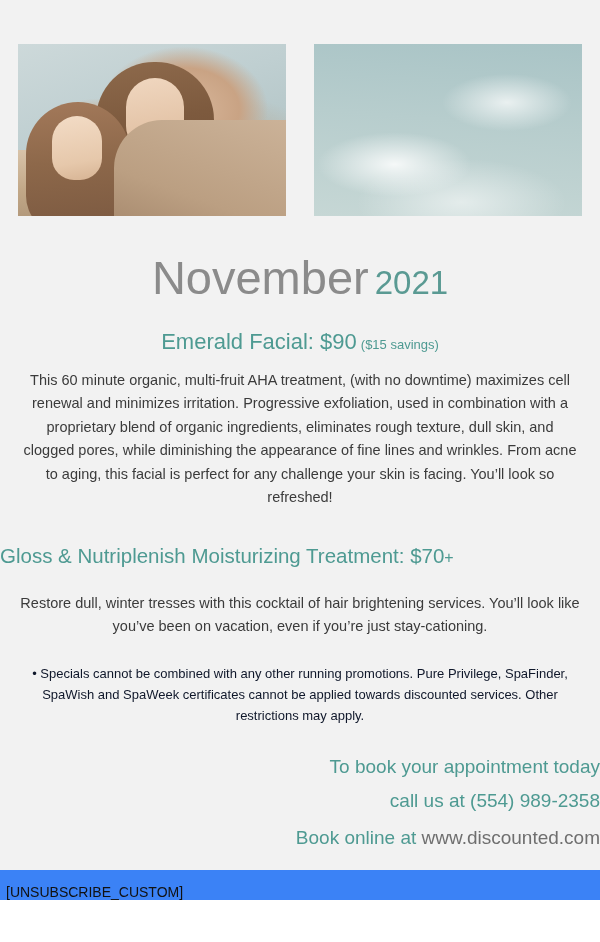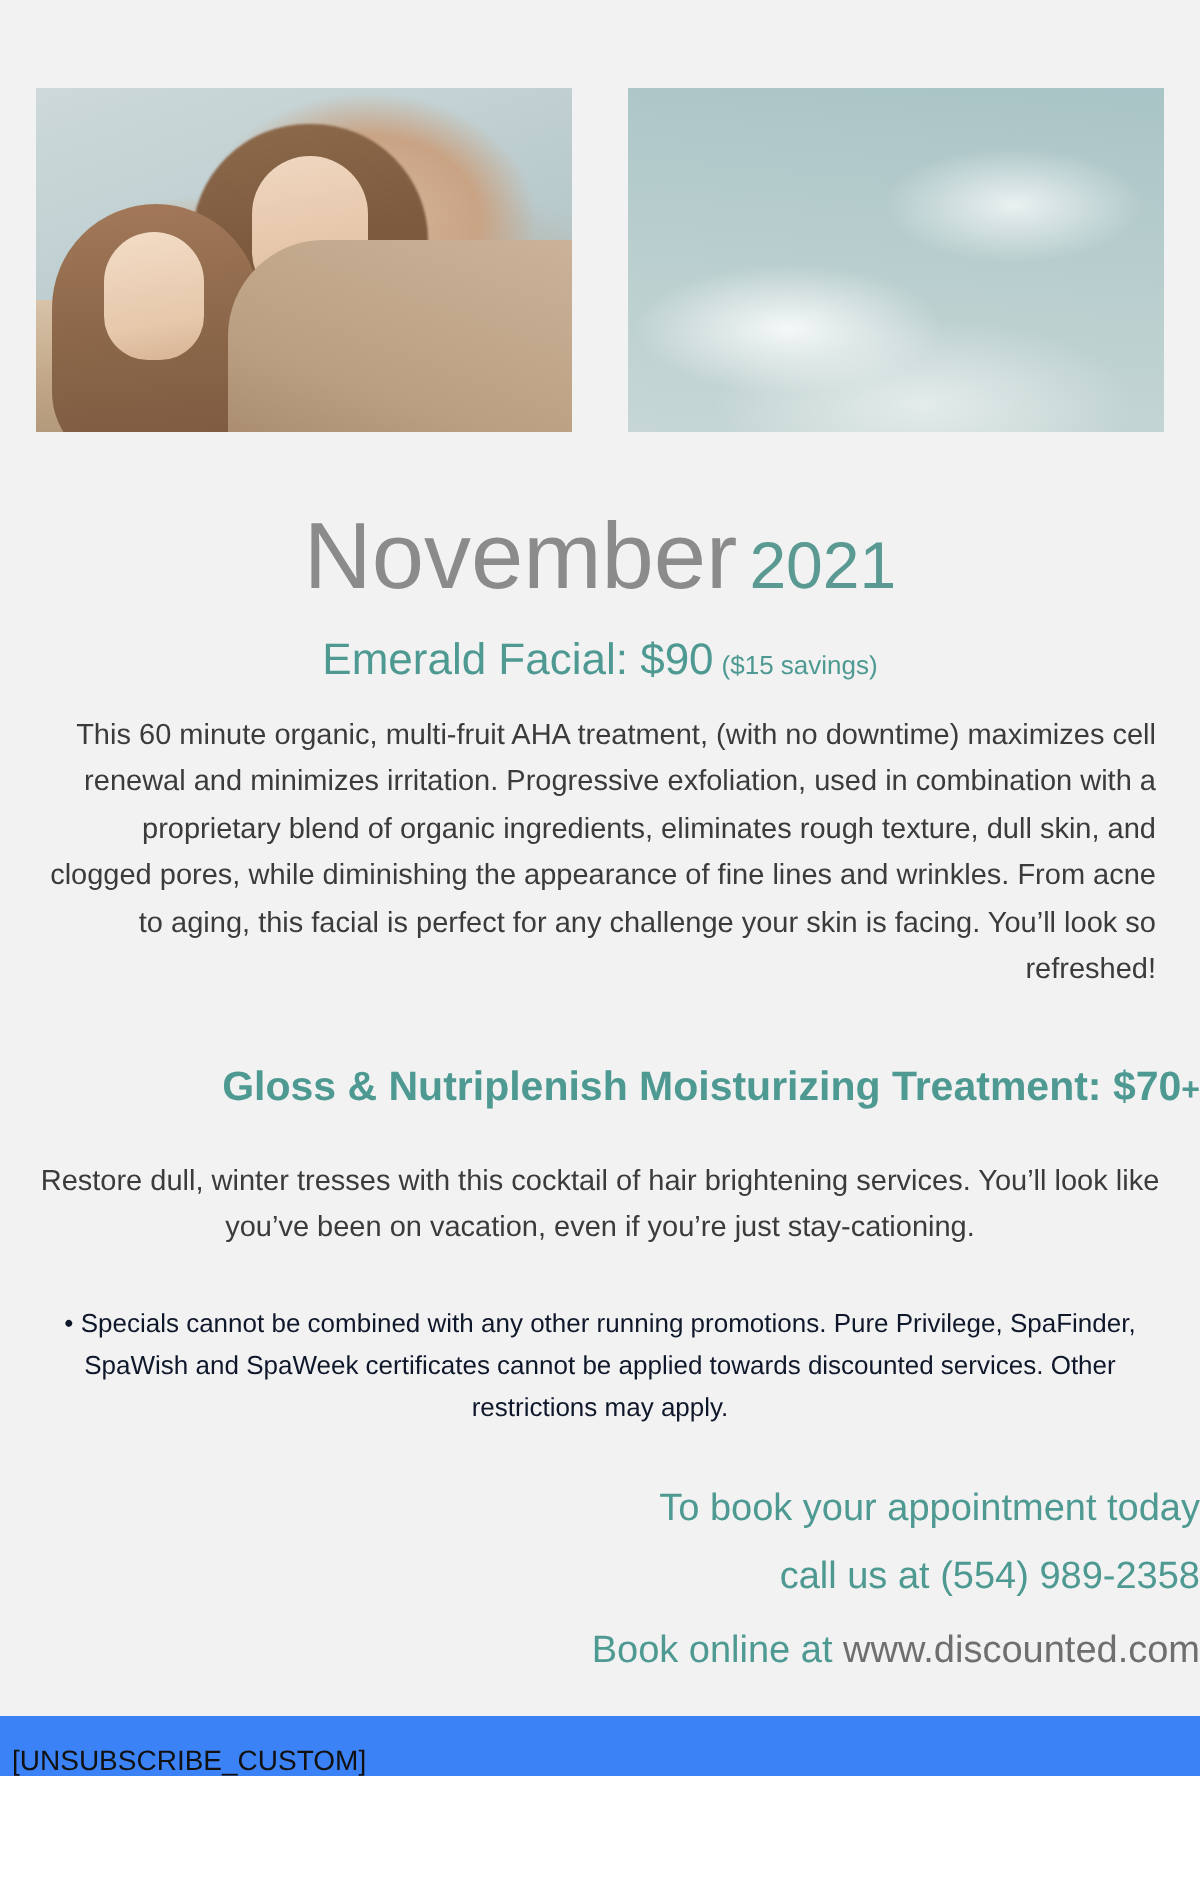--- a/index.html
+++ b/index.html
@@ -110,44 +110,44 @@
   }
   .year {
     font-size: 33px;
     color: #5a9a93;
     font-weight: normal;
     margin-left: 6px;
   }
 
   .offer1-head {
     text-align: center;
-    margin-top: 16px;
+    margin-top: 28px;
     color: #4e9a92;
     font-size: 22px;
     font-weight: normal;
   }
   .offer1-savings {
     font-size: 13px;
     color: #4e9a92;
     margin-left: 4px;
   }
   .para {
     color: #3b3b3b;
     font-size: 14.5px;
     line-height: 1.62;
-    text-align: right;
+    text-align: center;
     padding: 0 22px;
     margin-top: 14px;
   }
   .offer2-head {
-    text-align: right;
+    text-align: left;
     margin-top: 34px;
     color: #4e9a92;
     font-size: 20.5px;
-    font-weight: bold;
+    font-weight: normal;
   }
   .plus { font-size: 16px; }
   .para2 {
     color: #3b3b3b;
     font-size: 14.5px;
     line-height: 1.62;
     text-align: center;
     padding: 0 20px;
     margin-top: 24px;
   }

